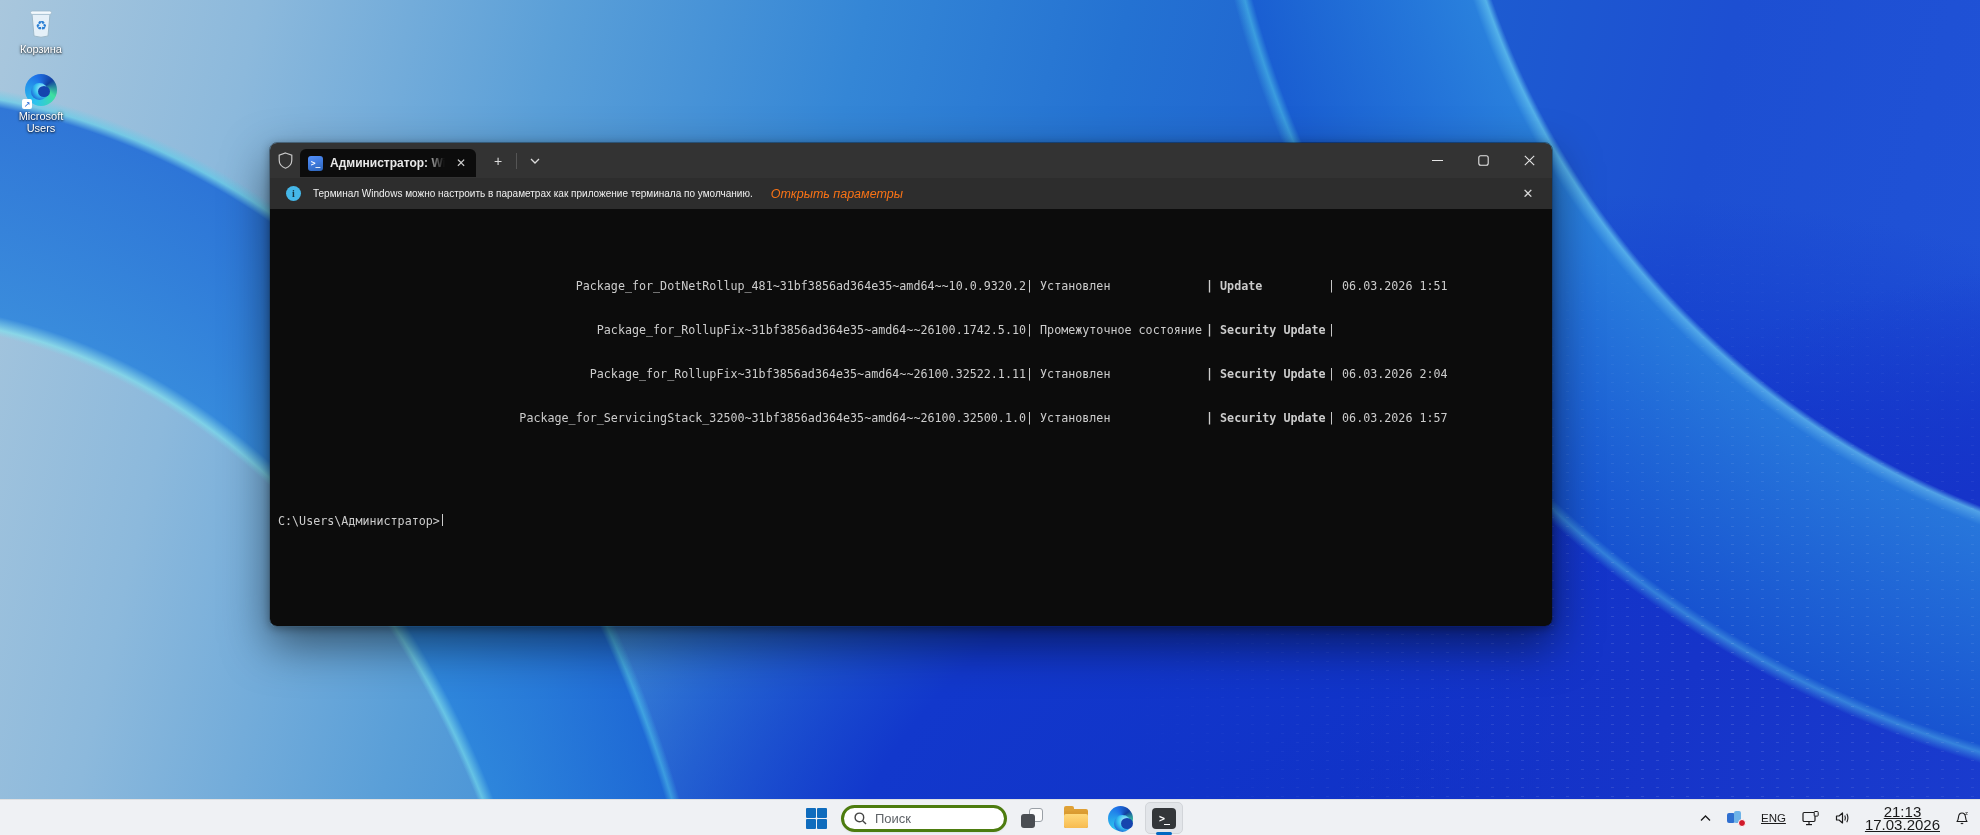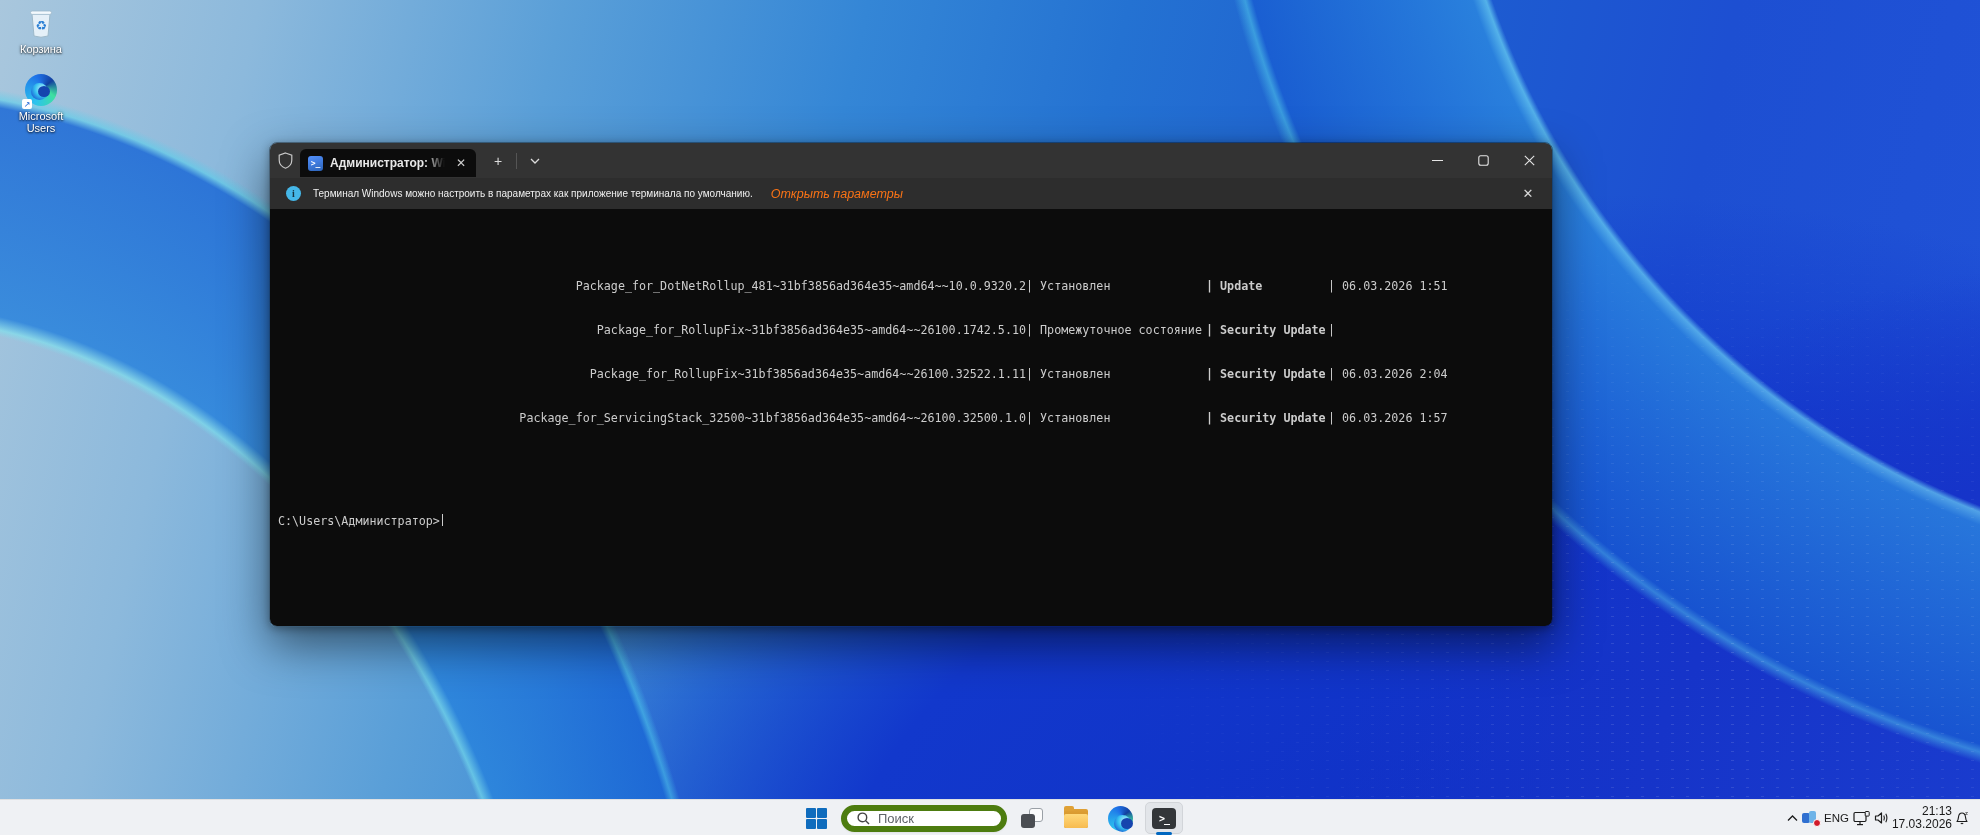--- a/index.html
+++ b/index.html
@@ -77,40 +77,40 @@
   .blankline { height:14.7px; }
   .cursor { display:inline-block; width:1.5px; height:12px; background:#cccccc; vertical-align:-2px; margin-left:2px; }
 
   
   .taskbar { position:absolute; left:0; bottom:0; width:100%; height:36px; background:#eff1f4;
     border-top:1px solid rgba(0,0,0,.07); z-index:5; }
   .tb-center { position:absolute; left:50%; top:0; transform:translateX(-50%); height:36px; display:flex; align-items:center; gap:6px; }
   .tb-btn { width:38px; height:32px; border-radius:5px; display:flex; align-items:center; justify-content:center; position:relative; }
   .tb-btn.active { background:#e2e5e9; border:1px solid #d2d5d9; }
   .active-line { position:absolute; bottom:-2px; left:50%; transform:translateX(-50%); width:16px; height:3px; border-radius:2px; background:#0067c0; }
-  .searchbox { width:166px; height:27px; background:#ffffff; border:6px solid #4d7c0f; border-radius:14px;
+  .searchbox { width:166px; height:27px; background:#ffffff; border:3px solid #4d7c0f; border-radius:14px;
     display:flex; align-items:center; padding:0 10px; gap:8px; box-shadow:0 1px 2px rgba(0,0,0,.06); }
   .searchbox input { border:none; outline:none; width:100px; font-size:13px; color:#333; background:transparent;
     font-family:"Liberation Sans", sans-serif; }
   .searchbox input::placeholder { color:#5f6368; }
   .start-logo { width:21px; height:21px; display:grid; grid-template-columns:10px 10px; grid-template-rows:10px 10px; gap:1px; }
   .start-logo span { background:#0f6cbd; border-radius:1px; }
   .tv-icon { position:relative; width:22px; height:20px; }
   .tv-icon .back { position:absolute; right:0; top:0; width:14px; height:14px; background:#fbfbfb; border:1px solid #9aa0a6; border-radius:3px; }
   .tv-icon .front { position:absolute; left:0; bottom:0; width:14px; height:14px; background:#4a4d52; border-radius:3px; }
   .folder-icon { position:relative; width:24px; height:19px; }
   .folder-icon .back { position:absolute; inset:0; background:linear-gradient(#dfa136,#c8861f); border-radius:2px; }
   .folder-icon .back::before { content:""; position:absolute; left:0; top:-3px; width:10px; height:5px; background:#dfa136; border-radius:2px 2px 0 0; }
   .folder-icon .front { position:absolute; left:0; bottom:0; width:24px; height:14px; background:linear-gradient(180deg,#ffd97a,#f7bb50); border-radius:2px 2px 2px 2px; }
   .term-icon { width:24px; height:21px; background:#333639; border-radius:4px; color:#fff; display:flex; align-items:center; justify-content:center;
     font-family:"DejaVu Sans Mono", monospace; font-size:10px; font-weight:bold; letter-spacing:-1px; }
-  .tb-tray { position:absolute; right:8px; top:0; height:36px; display:flex; align-items:center; gap:0; color:#1b1b1b; }
+  .tb-tray { position:absolute; right:8px; top:0; height:36px; display:flex; align-items:center; gap:12px; color:#1b1b1b;text-decoration:underline; }
   .tray-item { display:flex; align-items:center; justify-content:center; height:28px; padding:0 2px; border-radius:4px; }
   .lang { font-size:11.5px; color:#1b1b1b; }
-  .clockbox { text-align:right; font-size:12px; line-height:13px; color:#191919; }
+  .clockbox { text-align:center; font-size:15px; line-height:13px; color:#191919; }
   .dev-icon { position:relative; width:18px; height:14px; }
   .dev-icon .b1 { position:absolute; left:0; top:2px; width:8px; height:10px; background:#2f6fd0; border-radius:2px; }
   .dev-icon .b2 { position:absolute; left:7px; top:0; width:7px; height:12px; background:#6db3e8; border-radius:2px; }
   .dev-icon .badge { position:absolute; right:-1px; bottom:-2px; width:8px; height:8px; background:#d11a2a; border:1.5px solid #fff; border-radius:50%; }
 </style>
 </head>
 <body>
 
 <div class="desktop"></div>
 

